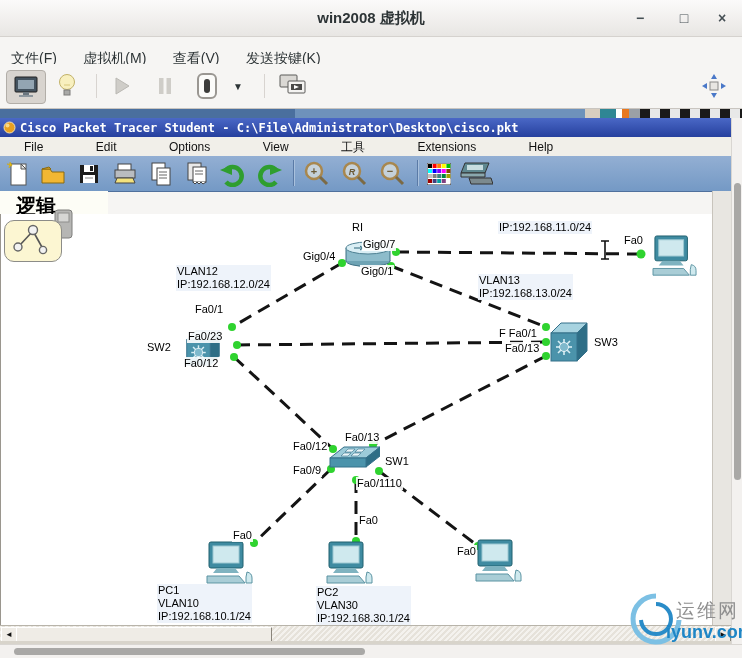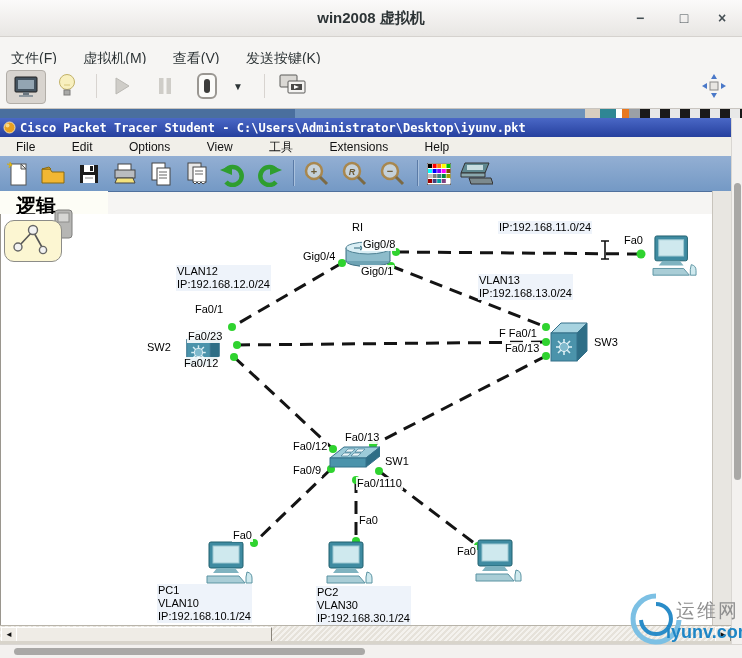--- a/index.html
+++ b/index.html
@@ -14,21 +14,21 @@
   .vm-menu{display:inline-block;margin-top:10px;padding:3px 11px;font-size:14px;color:#2d3436}
   #vm-toolbar{left:0;top:64px;width:742px;height:44px;background:#f6f5f3;border-bottom:1px solid #c9c5c0}
   .tbtn{position:absolute;top:6px;width:38px;height:32px;border-radius:4px;display:flex;align-items:center;justify-content:center}
   .tbtn.sel{background:#d8d4cf;border:1px solid #b2aea8}
   .vsep{position:absolute;top:10px;width:1px;height:24px;background:#d8d4d0}
   #guest-strip{left:0;top:109px;width:742px;height:9px;display:flex}
   
   #pt-titlebar{left:0;top:118px;width:731px;height:19px;background:linear-gradient(#4a68c6,#26409e);display:flex;align-items:center}
   #pt-title{margin-left:4px;font:bold 12px "DejaVu Sans Mono",monospace;color:#fff;white-space:nowrap}
   #pt-menubar{left:0;top:137px;width:731px;height:19px;background:#f1efe9;border-bottom:1px solid #cdc9bf}
-  .pt-menu{display:inline-block;padding:2px 16px;font-size:12px;color:#111}
+  .pt-menu{display:inline-block;padding:2px 24px;font-size:12px;color:#111}
   #pt-toolbar{left:0;top:156px;width:731px;height:35px;background:linear-gradient(#93afd3,#7499c5);border-bottom:1px solid #50709c}
   .ptool{position:absolute;top:4px;width:28px;height:27px;display:flex;align-items:center;justify-content:center}
   .ptsep{position:absolute;top:4px;width:1px;height:26px;background:#5a7aa6;border-right:1px solid #a9c1dd}
   
   #ws-tab-strip{left:0;top:191px;width:108px;height:23px;background:#fdfdf6;border-bottom:1px solid #a89a46}
   #ws-label{margin:2px 0 0 16px;font-size:20px;font-weight:bold;color:#000}
   #cluster-bar{left:108px;top:191px;width:604px;height:23px;display:flex;background:linear-gradient(#f9e98f,#edd569);border-bottom:1px solid #a89a46;border-top:1px solid #fcf4bd}
   .cl-tab{height:100%;display:flex;align-items:center;justify-content:center;font-size:12px;color:#111;border-right:1px solid #c9b355;box-sizing:border-box}
   .cl-tab.disabled{color:#a29a60}
   
@@ -137,21 +137,21 @@
     <div style="width:7px;background:#e87820"></div>
     <div style="width:11px;background:#9aa0a6"></div>
     <div style="flex:1;background:repeating-linear-gradient(90deg,#1a1a1a 0 10px,#e8e8e8 10px 20px)"></div>
   </div>
 
   <div id="pt-titlebar" class="abs">
     <svg width="13" height="13" viewBox="0 0 13 13" style="margin-left:3px">
       <circle cx="6.5" cy="6.5" r="5.5" fill="#e8a020" stroke="#f4e0b0"></circle>
       <circle cx="4.5" cy="4.5" r="2" fill="#f8d888"></circle>
     </svg>
-    <span id="pt-title">Cisco Packet Tracer Student - C:\Users\Administrator\Desktop\iyunv.pkt</span>
+    <span id="pt-title">Cisco Packet Tracer Student - C:\File\Administrator\Desktop\cisco.pkt</span>
   </div>
 
   <div id="pt-menubar" class="abs">
     <span class="pt-menu">File</span>
     <span class="pt-menu">Edit</span>
     <span class="pt-menu">Options</span>
     <span class="pt-menu">View</span>
     <span class="pt-menu">工具</span>
     <span class="pt-menu">Extensions</span>
     <span class="pt-menu">Help</span>
@@ -414,21 +414,21 @@
     <svg width="50" height="44" viewBox="0 0 50 46">
       <rect x="4" y="1" width="34" height="26" rx="2" fill="#3f8ba1" stroke="#20606e"></rect>
       <rect x="8" y="5" width="26" height="17" fill="#cfe9ee" stroke="#9cc8d2"></rect>
       <polygon points="12,27 30,27 34,32 8,32" fill="#7fb3c0"></polygon>
       <polygon points="2,35 34,35 40,42 2,42" fill="#a9cdd6" stroke="#5b93a2"></polygon>
       <path d="M42 31 q5 1 5 6 v5 h-6 v-6 z" fill="#cfe9ee" stroke="#5b93a2"></path>
     </svg>
   </div>
 
   <div class="devname" style="left:352px;top:221px">RI</div>
-  <div class="lbl port" style="left:362px;top:238px">Gig0/8</div>
+  <div class="lbl port" style="left:362px;top:238px">Gig0/7</div>
   <div class="lbl port" style="left:302px;top:250px">Gig0/4</div>
   <div class="lbl port" style="left:360px;top:265px">Gig0/1</div>
 
   <div class="lbl block" style="left:498px;top:221px">IP:192.168.11.0/24</div>
 
   <div class="lbl port" style="left:623px;top:234px">Fa0</div>
 
   <div class="lbl block" style="left:176px;top:265px">
     <div>VLAN12</div>
     <div>IP:192.168.12.0/24</div>

